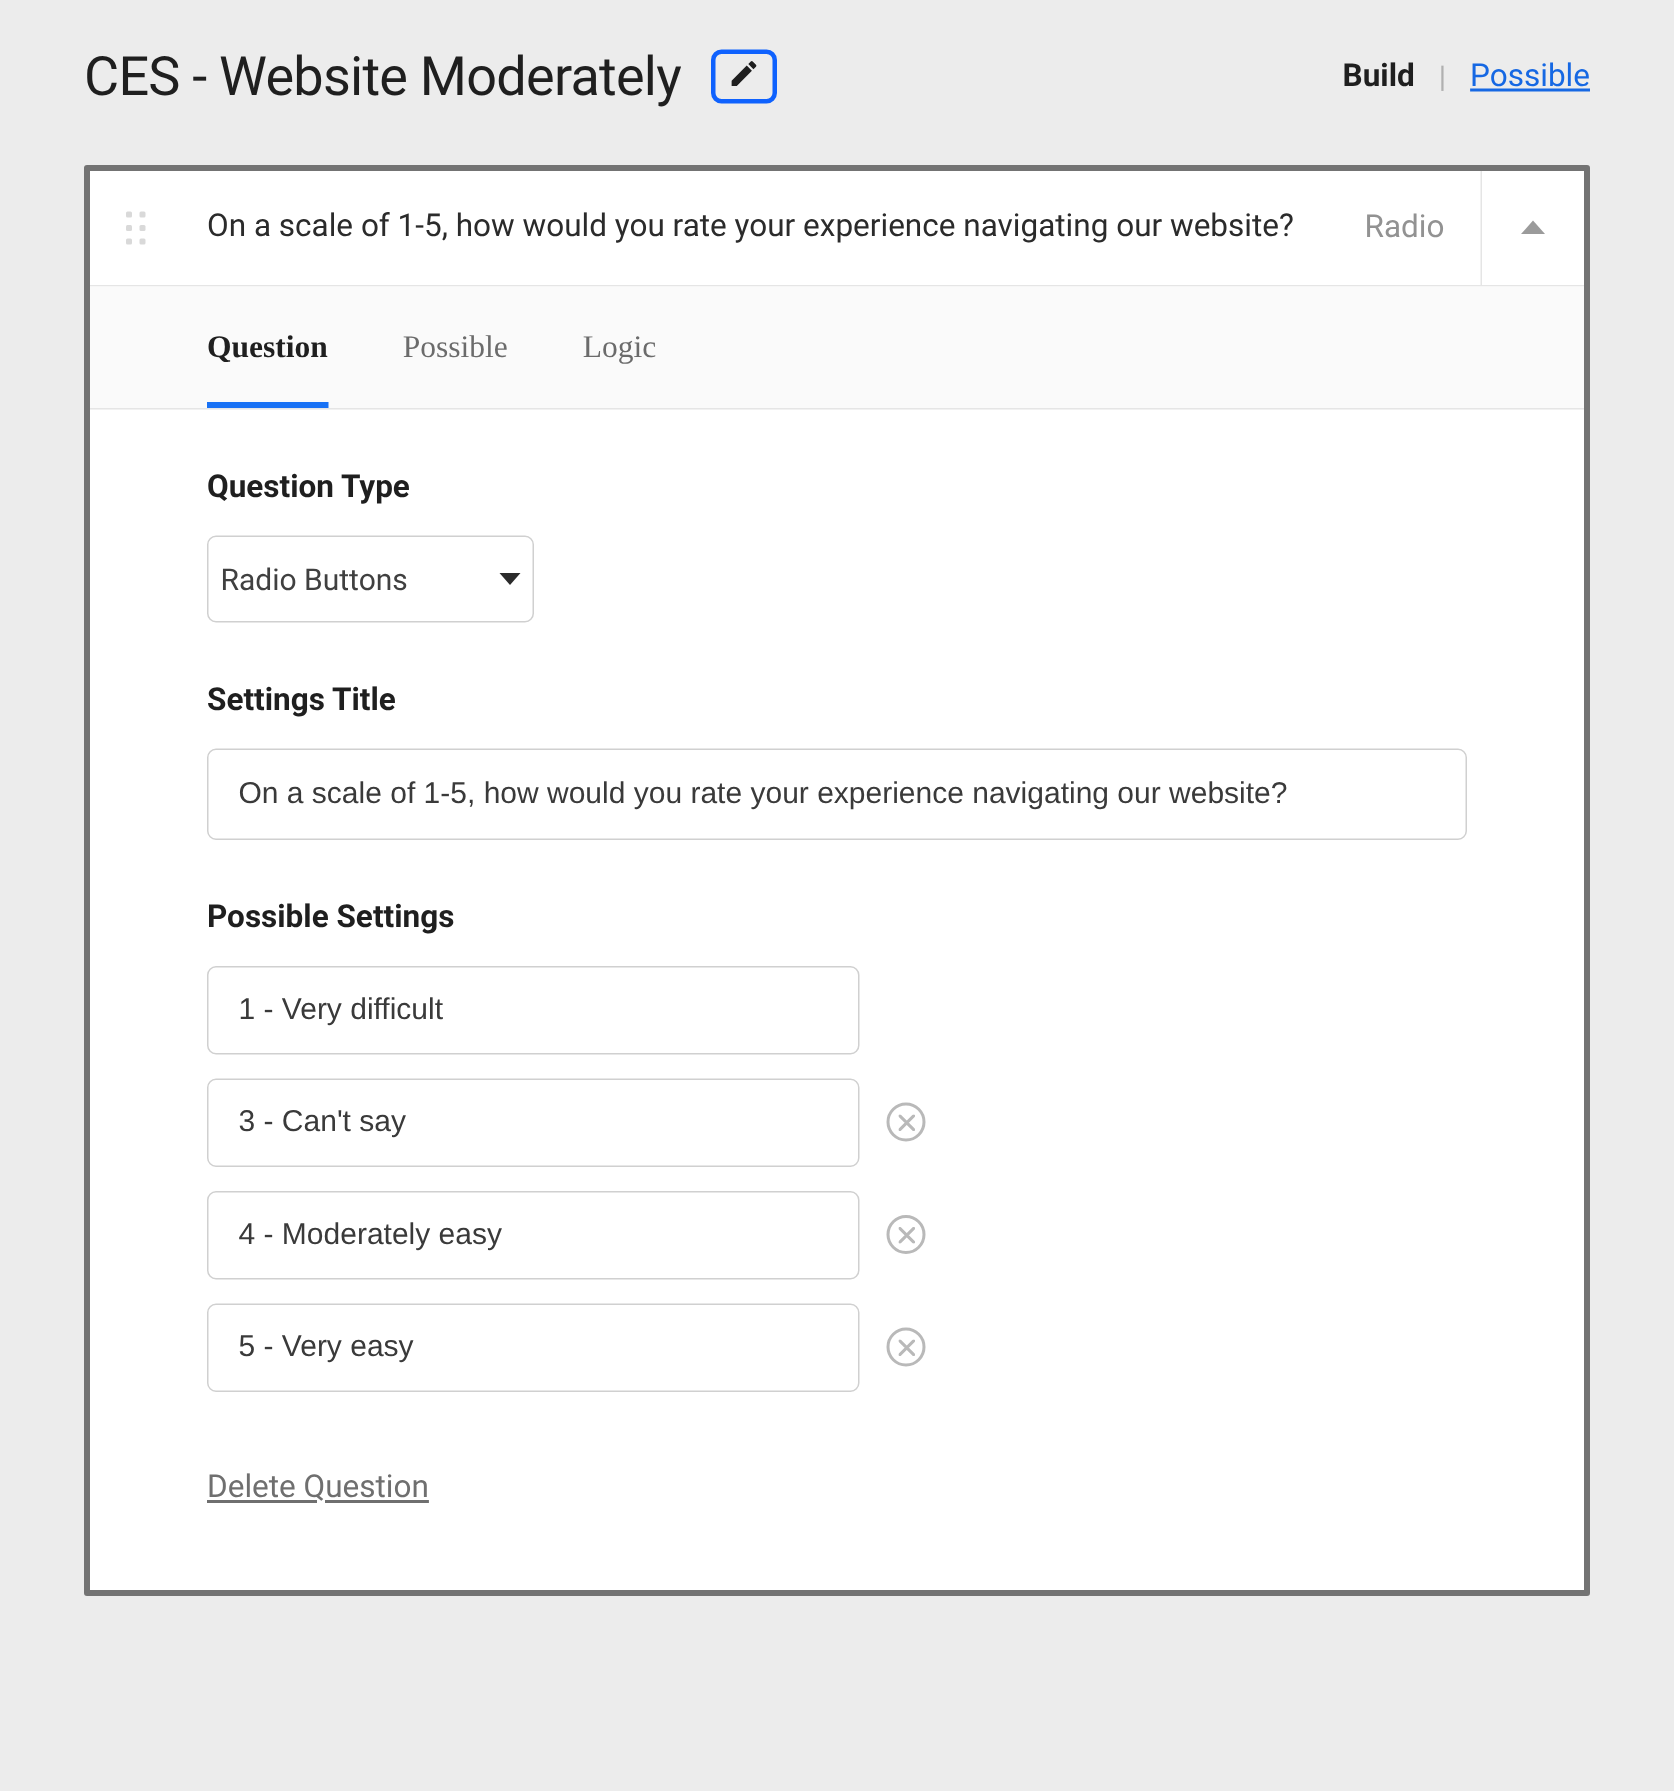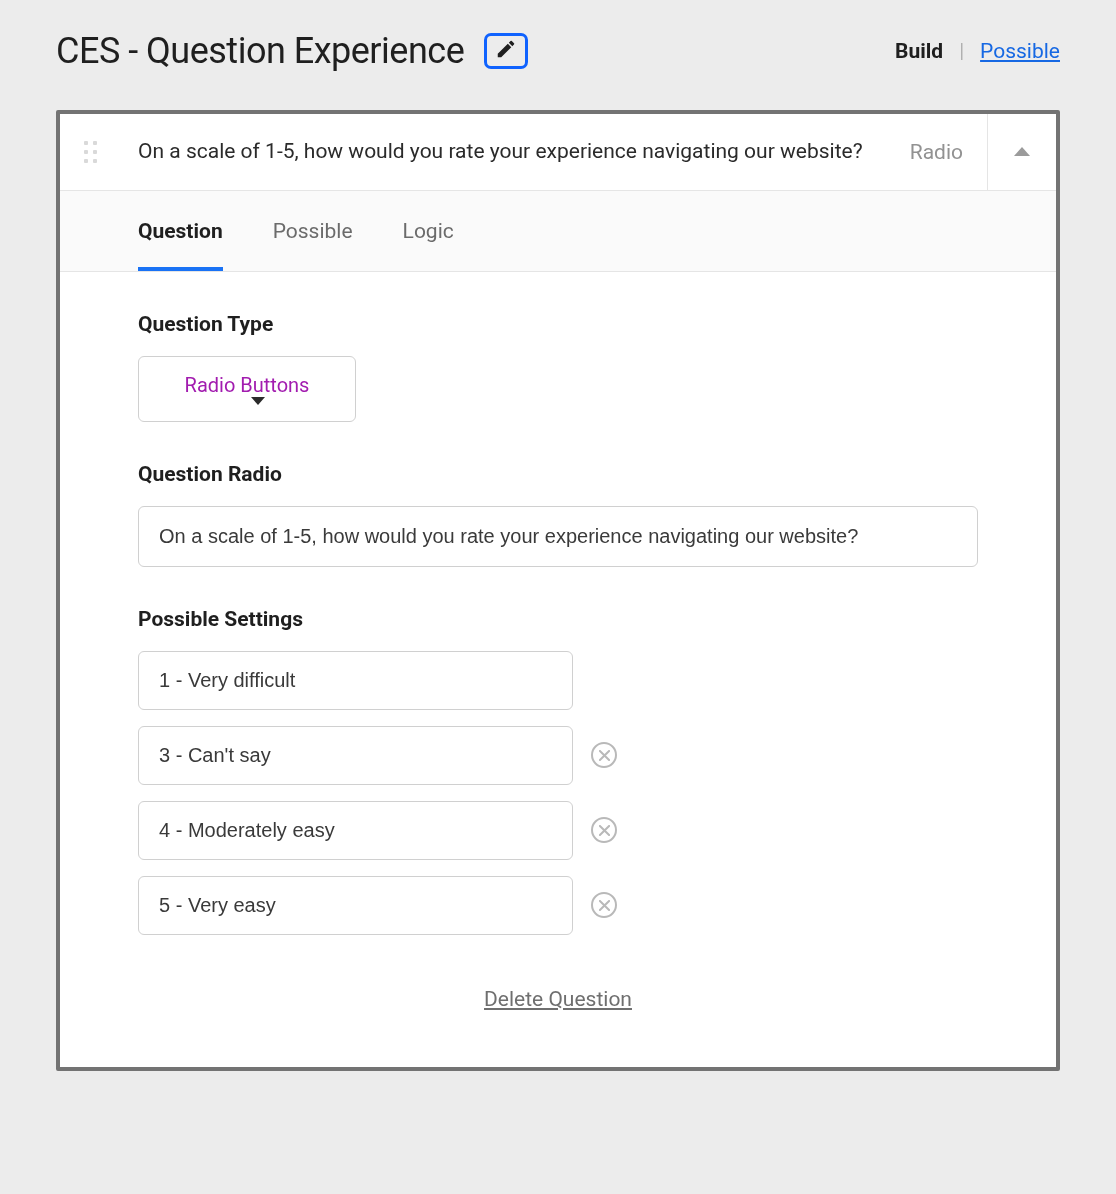--- a/index.html
+++ b/index.html
@@ -124,20 +124,21 @@
       border-left: 8px solid transparent;
       border-right: 8px solid transparent;
       border-bottom: 9px solid #9b9b9b;
     }
     .tab-row {
       display: flex;
       gap: 50px;
       padding: 0 78px;
       background: #fafafa;
       border-bottom: 1px solid #e5e5e5;
+      font-family: Liberation Serif, serif;
     }
     .tab {
       padding: 28px 0 24px 0;
       font-size: 21px;
       color: #6b6b6b;
       border-bottom: 4px solid transparent;
       cursor: pointer;
     }
     .tab.active {
       font-weight: 700;
@@ -155,25 +156,24 @@
     }
     .select-box {
       display: inline-flex;
       align-items: center;
       justify-content: space-between;
       min-width: 218px;
       padding: 16px 8px;
       border: 1px solid #d0d0d0;
       border-radius: 6px;
       font-size: 20px;
-      color: #a21caf;
+      color: #404040;
       background: #fff;
       cursor: pointer;
       margin-bottom: 40px;
-      flex-direction: column;
     }
     .caret-down {
       width: 0;
       height: 0;
       border-left: 7px solid transparent;
       border-right: 7px solid transparent;
       border-top: 8px solid #2b2b2b;
       margin-left: 22px;
     }
     .text-input {
@@ -211,36 +211,36 @@
       justify-content: center;
       cursor: pointer;
       background: #fff;
       user-select: none;
     }
     .remove-btn svg {
       width: 11px;
       height: 11px;
     }
     .delete-row {
-      text-align: center;
+      text-align: left;
       margin-top: 52px;
     }
     .delete-link {
       font-size: 21px;
       color: #6f6f6f;
       text-decoration: underline;
       cursor: pointer;
     }
   </style>
 </head>
 <body>
 
 <div class="header-row">
   <div class="title-group">
-    <h1 class="page-title">CES - Question Experience</h1>
+    <h1 class="page-title">CES - Website Moderately</h1>
     <div class="edit-icon-box">
       <span>
         <svg viewBox="0 0 24 24">
             <path d="M3 17.25V21h3.75l11-11-3.75-3.75-11 11zM20.7 7.04a1 1 0 0 0 0-1.41l-2.34-2.34a1 1 0 0 0-1.41 0l-1.83 1.83 3.75 3.75 1.83-1.83z"></path>
           </svg>
       </span>
     </div>
   </div>
   <div class="header-links">
     <span class="build-link">Build</span>
@@ -276,21 +276,21 @@
   </div>
 
   <div class="body">
 
     <div class="section-label">Question Type</div>
     <div class="select-box">
       <span>Radio Buttons</span>
       <span class="caret-down"></span>
     </div>
 
-    <div class="section-label">Question Radio</div>
+    <div class="section-label">Settings Title</div>
     <input class="text-input" type="text" value="On a scale of 1-5, how would you rate your experience navigating our website?" style="">
 
     <div class="section-label">Possible Settings</div>
 
     <div id="answers-container">
         <div class="answer-row">
           <input class="answer-input" type="text" value="1 - Very difficult" style="">
         </div>
         <div class="answer-row">
           <input class="answer-input" type="text" value="3 - Can't say" style="">

